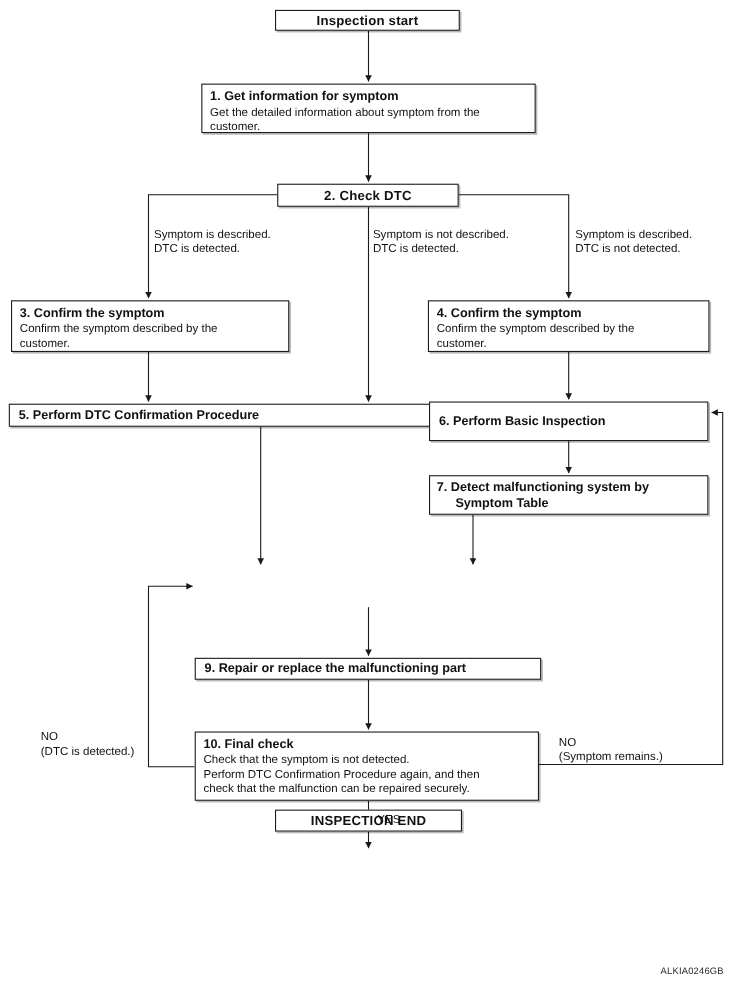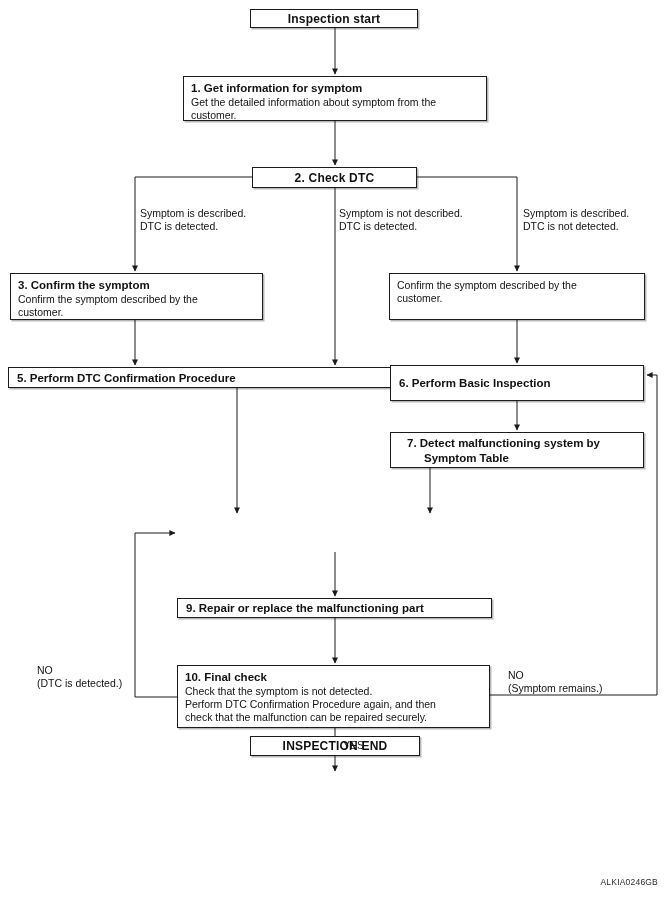--- a/index.html
+++ b/index.html
@@ -22,21 +22,21 @@
   .lbl{position:absolute;font-size:10.5px;line-height:13px;white-space:pre-line;}
   .watermark{position:absolute;right:10px;top:877px;font-size:8.5px;color:#2a2a2a;letter-spacing:.2px;}
 
   #start{left:250px;top:9px;width:168px;height:19px;}
   #n1{left:183px;top:76px;width:304px;height:45px;}
   #n2{left:252px;top:167px;width:165px;height:21px;}
   #n3{left:10px;top:273px;width:253px;height:47px;}
   #n4{left:389px;top:273px;width:256px;height:47px;}
   #n5{left:8px;top:367px;width:408px;height:21px;}
   #n6{left:390px;top:365px;width:254px;height:36px;}
-  #n7{left:390px;top:432px;width:254px;height:36px;padding:3px 16px;}
+  #n7{left:390px;top:432px;width:254px;height:36px;padding:3px 6px;}
   #n8{left:177px;top:515px;width:313px;height:37px;padding:3px 6px;}
   #n9{left:177px;top:598px;width:315px;height:20px;}
   #n10{left:177px;top:665px;width:313px;height:63px;}
   #end{left:250px;top:736px;width:170px;height:20px;}
 
   #lbl-branch-left{left:140px;top:207px;}
   #lbl-branch-middle{left:339px;top:207px;}
   #lbl-branch-right{left:523px;top:207px;}
   #lbl-no-left{left:37px;top:664px;}
   #lbl-no-right{left:508px;top:669px;}
@@ -86,20 +86,21 @@
     <span class="headline">2. Check DTC</span>
   </div>
 
   <div class="node pad" id="n3">
     <div class="title">3. Confirm the symptom</div>
     <div class="body">Confirm the symptom described by the
 customer.</div>
   </div>
 
   <div class="node pad" id="n4">
+    <div class="title">4. Confirm the symptom</div>
     <div class="body">Confirm the symptom described by the
 customer.</div>
   </div>
 
   <div class="node single" id="n5">
     <span class="title">5. Perform DTC Confirmation Procedure</span>
   </div>
 
   <div class="node single" id="n6">
     <span class="title">6. Perform Basic Inspection</span>

